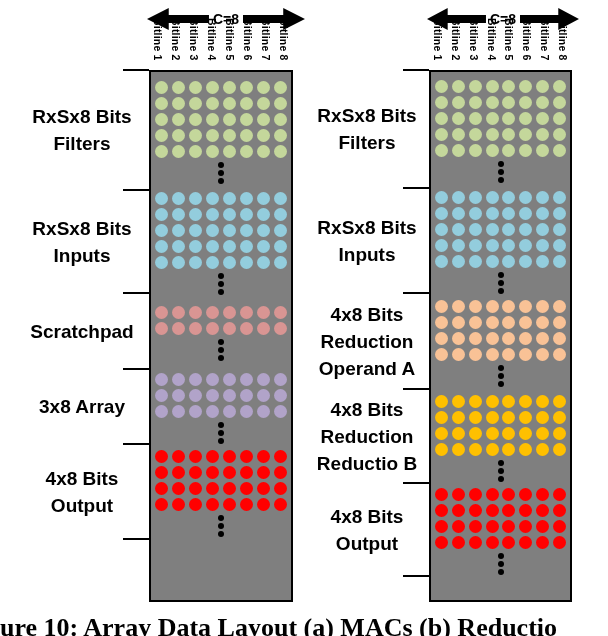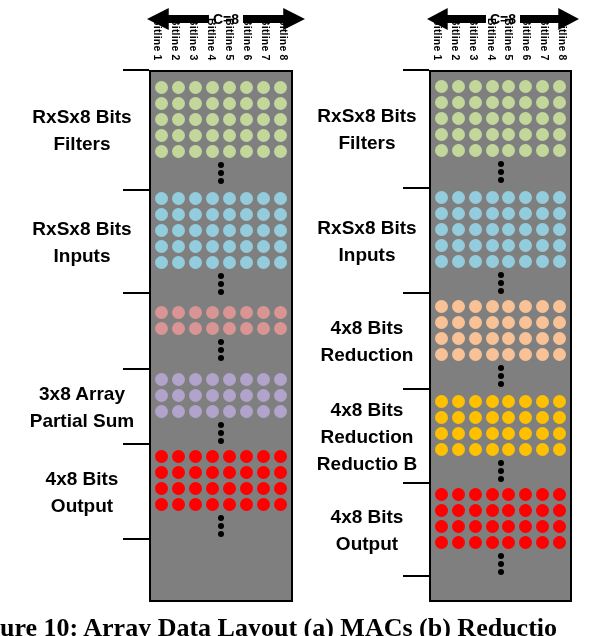--- a/index.html
+++ b/index.html
@@ -83,24 +83,24 @@
     <div class="labels">
       <div class="lab h0">
         <span>RxSx8 Bits</span>
         <span>Filters</span>
       </div>
       <div class="lab h1">
         <span>RxSx8 Bits</span>
         <span>Inputs</span>
       </div>
       <div class="lab h2">
+        <span>Scratchpad</span>
       </div>
       <div class="lab h3">
         <span>3x8 Array</span>
-        <span>Partial Sum</span>
       </div>
       <div class="lab h4">
         <span>4x8 Bits</span>
         <span>Output</span>
       </div>
     </div>
 
     <div class="panel">
       <div class="sec h0">
         <div class="dots">
@@ -337,20 +337,21 @@
         <span>RxSx8 Bits</span>
         <span>Filters</span>
       </div>
       <div class="lab h1">
         <span>RxSx8 Bits</span>
         <span>Inputs</span>
       </div>
       <div class="lab h2">
         <span>4x8 Bits</span>
         <span>Reduction</span>
+        <span>Operand A</span>
       </div>
       <div class="lab h3">
         <span>4x8 Bits</span>
         <span>Reduction</span>
         <span>Reductio B</span>
       </div>
       <div class="lab h4">
         <span>4x8 Bits</span>
         <span>Output</span>
       </div>

